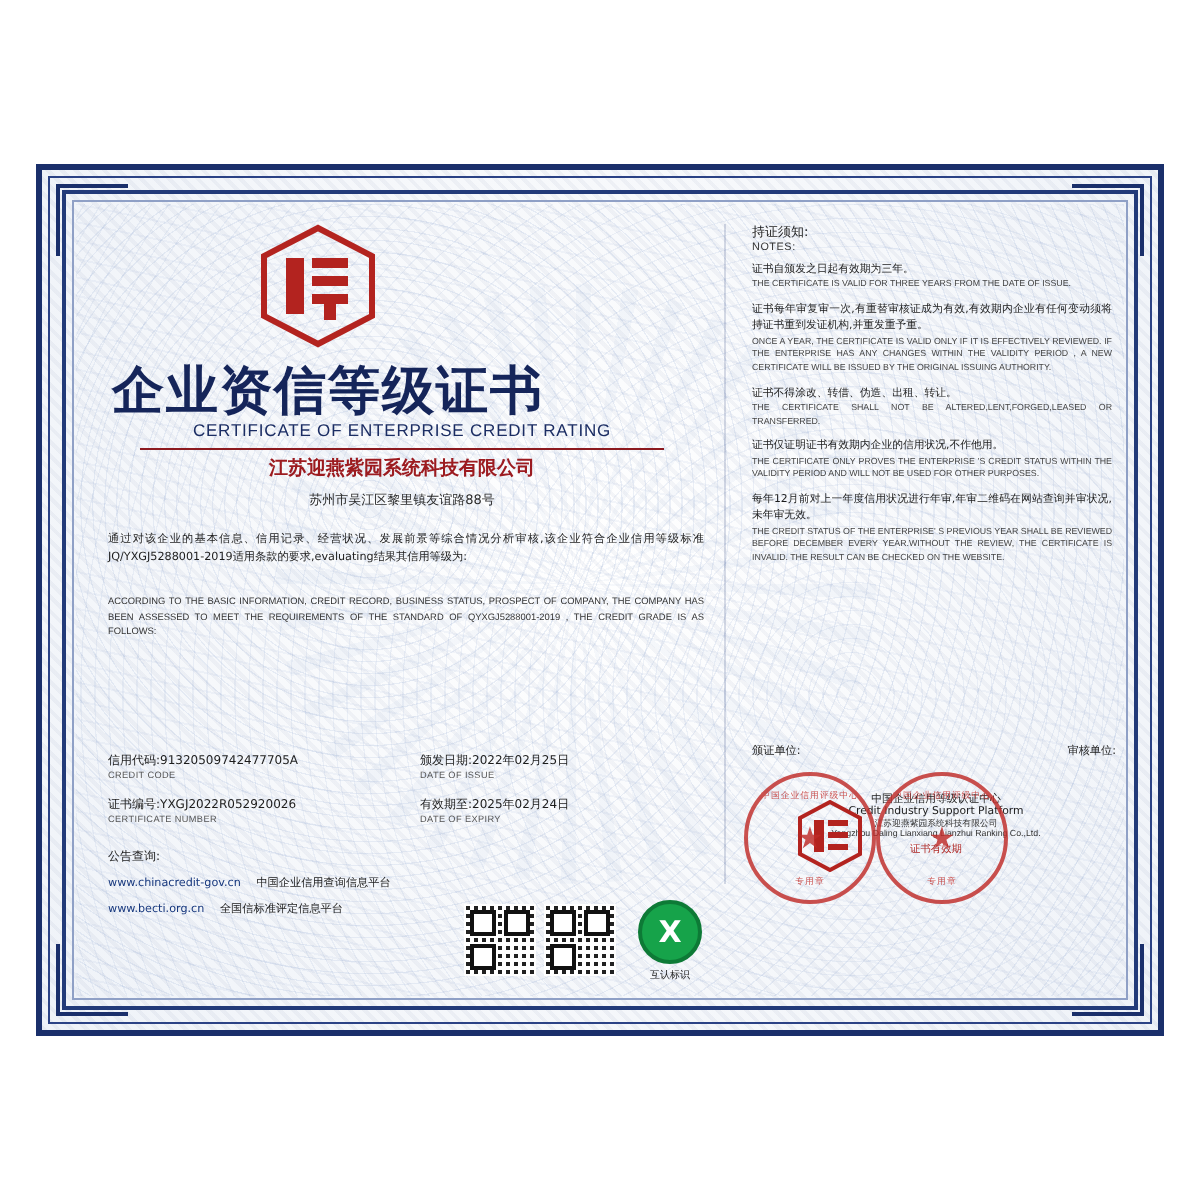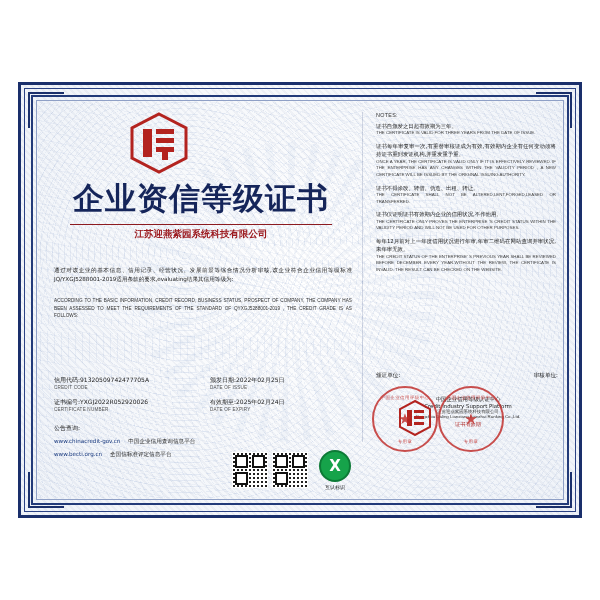--- a/index.html
+++ b/index.html
@@ -100,24 +100,24 @@
     width: 62px;
     height: 62px;
   }
   .emblem svg { display: block; }
 
   .title-cn {
     position: absolute;
     left: 16px;
     top: 74px;
     width: 290px;
-    text-align: center;
+    text-align: left;
     font-family: "DejaVu Sans", sans-serif;
     font-weight: bold;
-    font-size: 31px;
+    font-size: 26px;
     letter-spacing: 1px;
     color: #15255a;
   }
   .title-en {
     position: absolute;
     left: 16px;
     top: 106px;
     width: 290px;
     text-align: center;
     font-size: 8.5px;
@@ -419,22 +419,24 @@
         <polygon points="31,2 58,16 58,46 31,60 4,46 4,16" fill="none" stroke="#b3231f" stroke-width="3"></polygon>
         <rect x="15" y="17" width="9" height="28" fill="#b3231f"></rect>
         <rect x="28" y="17" width="18" height="5" fill="#b3231f"></rect>
         <rect x="28" y="26" width="18" height="5" fill="#b3231f"></rect>
         <rect x="28" y="35" width="18" height="5" fill="#b3231f"></rect>
         <rect x="34" y="40" width="6" height="8" fill="#b3231f"></rect>
       </svg>
     </div>
 
     <div class="title-cn">企业资信等级证书</div>
+    <div class="title-en">CERTIFICATE OF ENTERPRISE CREDIT RATING</div>
     <div class="title-rule"></div>
     <div class="company-cn">江苏迎燕紫园系统科技有限公司</div>
+    <div class="address-cn">苏州市吴江区黎里镇友谊路88号</div>
 
     <div class="para-cn">通过对该企业的基本信息、信用记录、经营状况、发展前景等综合情况分析审核,该企业符合企业信用等级标准JQ/YXGJ5288001-2019适用条款的要求,evaluating结果其信用等级为:</div>
     <div class="para-en">ACCORDING TO THE BASIC INFORMATION, CREDIT RECORD, BUSINESS STATUS, PROSPECT OF COMPANY, THE COMPANY HAS BEEN ASSESSED TO MEET THE REQUIREMENTS OF THE STANDARD OF QYXGJ5288001-2019 , THE CREDIT GRADE IS AS FOLLOWS:</div>
 
 
     <div class="fields">
       <div class="field-row">
         <div class="field">
           <div class="lbl-cn"><span>信用代码:</span><span>91320509742477705A</span></div>
           <div class="lbl-en">CREDIT CODE</div>
@@ -480,20 +482,21 @@
     </div>
 
     <div class="interlink">
       <div class="badge"></div>
       <div class="cap">互认标识</div>
     </div>
 
     <div class="divider"></div>
 
     <div class="notes">
+      <div class="notes-title-cn">持证须知:</div>
       <div class="notes-title-en">NOTES:</div>
 
       <div class="note">
         <div class="n-cn">证书自颁发之日起有效期为三年。</div>
         <div class="n-en">THE CERTIFICATE IS VALID FOR THREE YEARS FROM THE DATE OF ISSUE.</div>
       </div>
       <div class="note">
         <div class="n-cn">证书每年审复审一次,有重替审核证成为有效,有效期内企业有任何变动须将持证书重到发证机构,并重发重予重。</div>
         <div class="n-en">ONCE A YEAR, THE CERTIFICATE IS VALID ONLY IF IT IS EFFECTIVELY REVIEWED. IF THE ENTERPRISE HAS ANY CHANGES WITHIN THE VALIDITY PERIOD , A NEW CERTIFICATE WILL BE ISSUED BY THE ORIGINAL ISSUING AUTHORITY.</div>
       </div>

